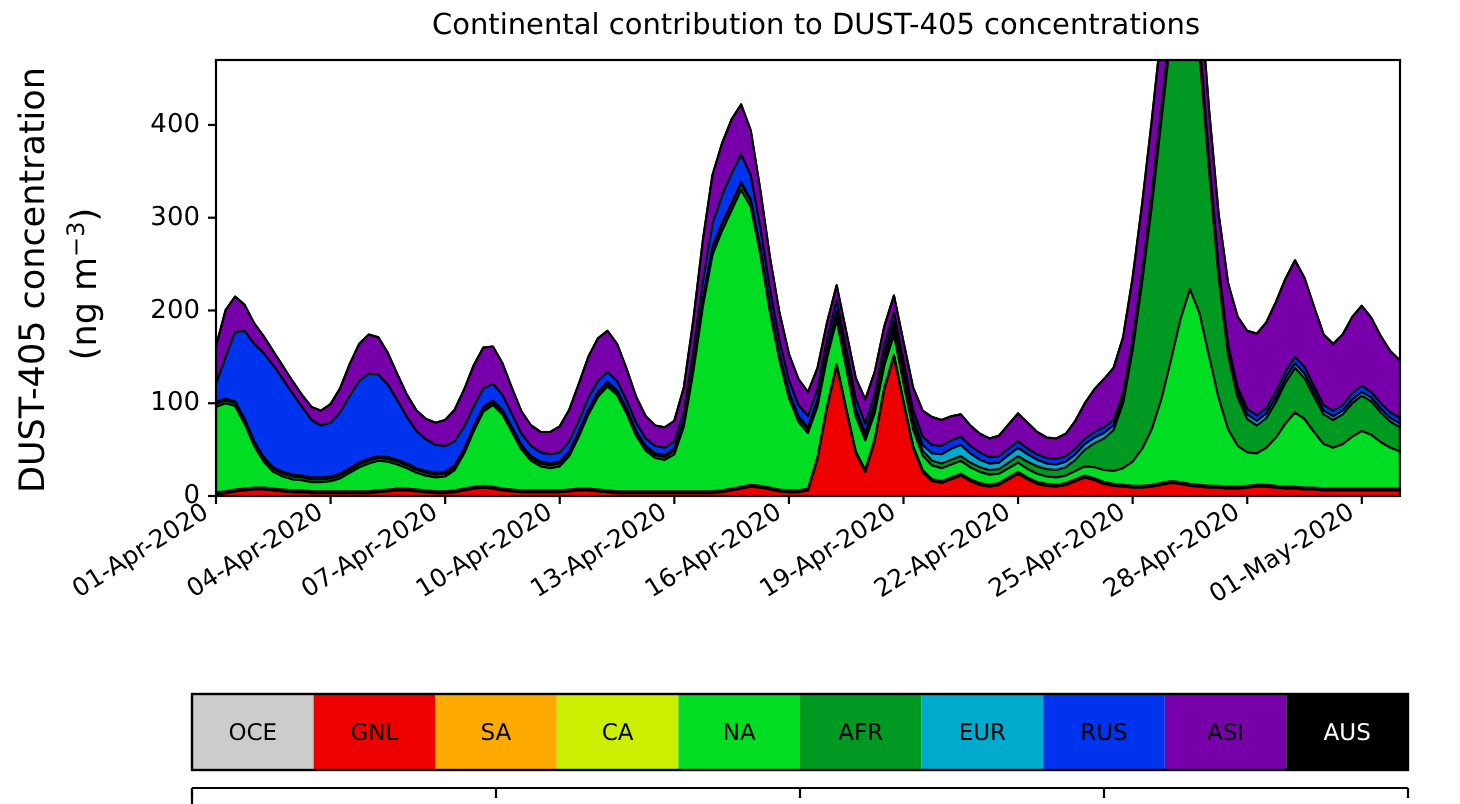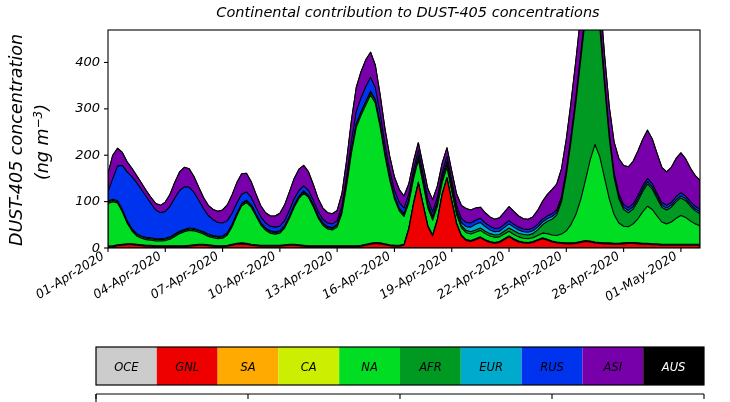--- a/index.html
+++ b/index.html
@@ -3,21 +3,21 @@
 <meta charset="utf-8">
 <style>
   html,body{margin:0;padding:0;}
   body{
     width:730px;height:402px;
     background:#ffffff;
     font-family:"DejaVu Sans", sans-serif;
     overflow:hidden;
     position:relative;
   }
-  #root{position:absolute;left:0;top:0;width:598px;height:402px;font-style:italic;}
+  #root{position:absolute;left:0;top:0;width:598px;height:402px;}
   svg{display:block;}
   .axis-line{stroke:#000;stroke-width:1.1;fill:none;}
   .tick{stroke:#000;stroke-width:1.1;}
   .ytick-label{font-size:13px;fill:#000;text-anchor:end;dominant-baseline:middle;font-family:"DejaVu Sans",sans-serif;}
   .xtick-label{font-size:12.5px;fill:#000;font-family:"DejaVu Sans",sans-serif;}
   .chart-title{font-size:14.5px;fill:#000;text-anchor:middle;font-family:"DejaVu Sans",sans-serif;}
   .ylabel{font-size:17.5px;fill:#000;text-anchor:middle;font-family:"DejaVu Sans",sans-serif;}
   .legend-label{font-size:11.5px;text-anchor:middle;dominant-baseline:middle;font-family:"DejaVu Sans",sans-serif;}
   .legend-frame{fill:none;stroke:#000;stroke-width:1.2;}
   .series-path{stroke:#000;stroke-width:1.1;stroke-linejoin:round;}

